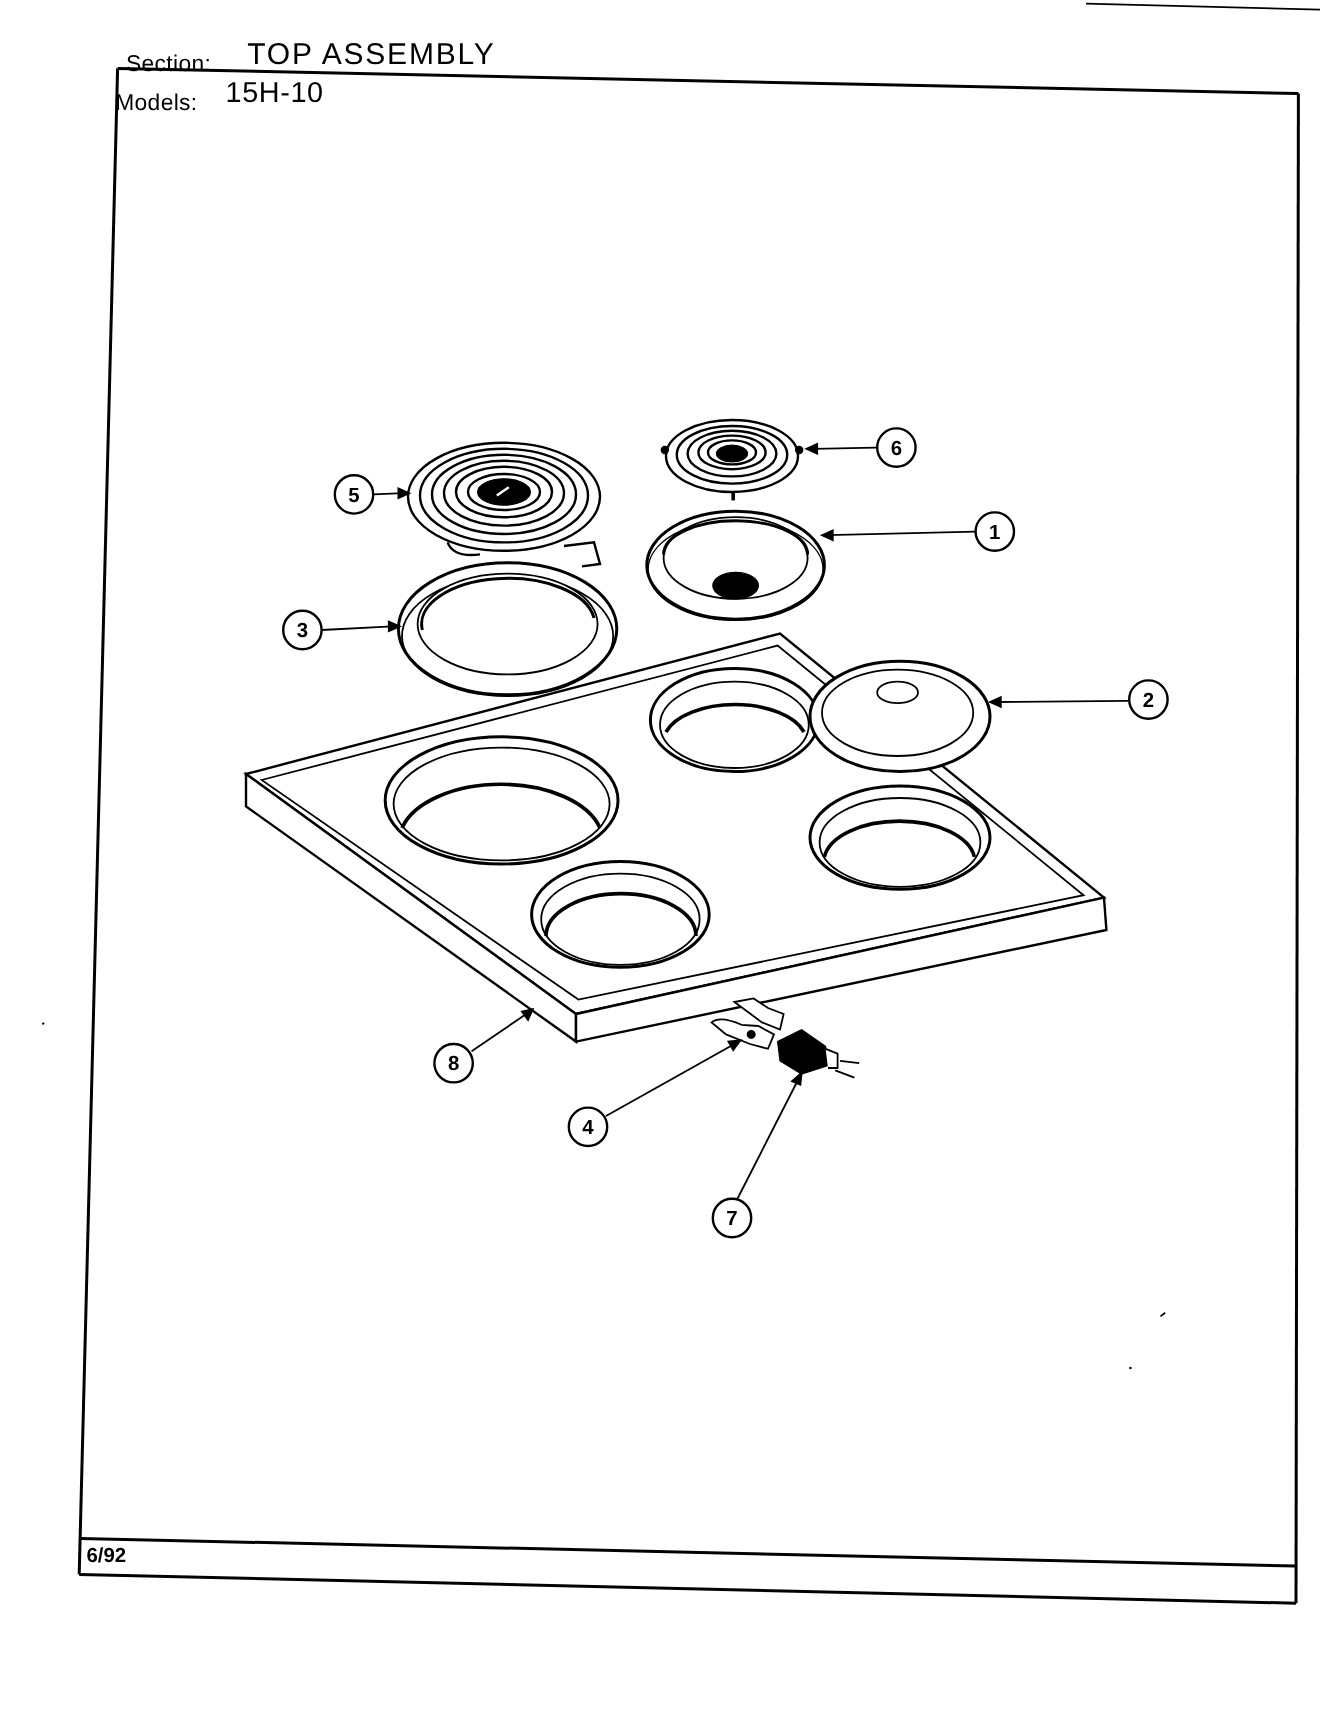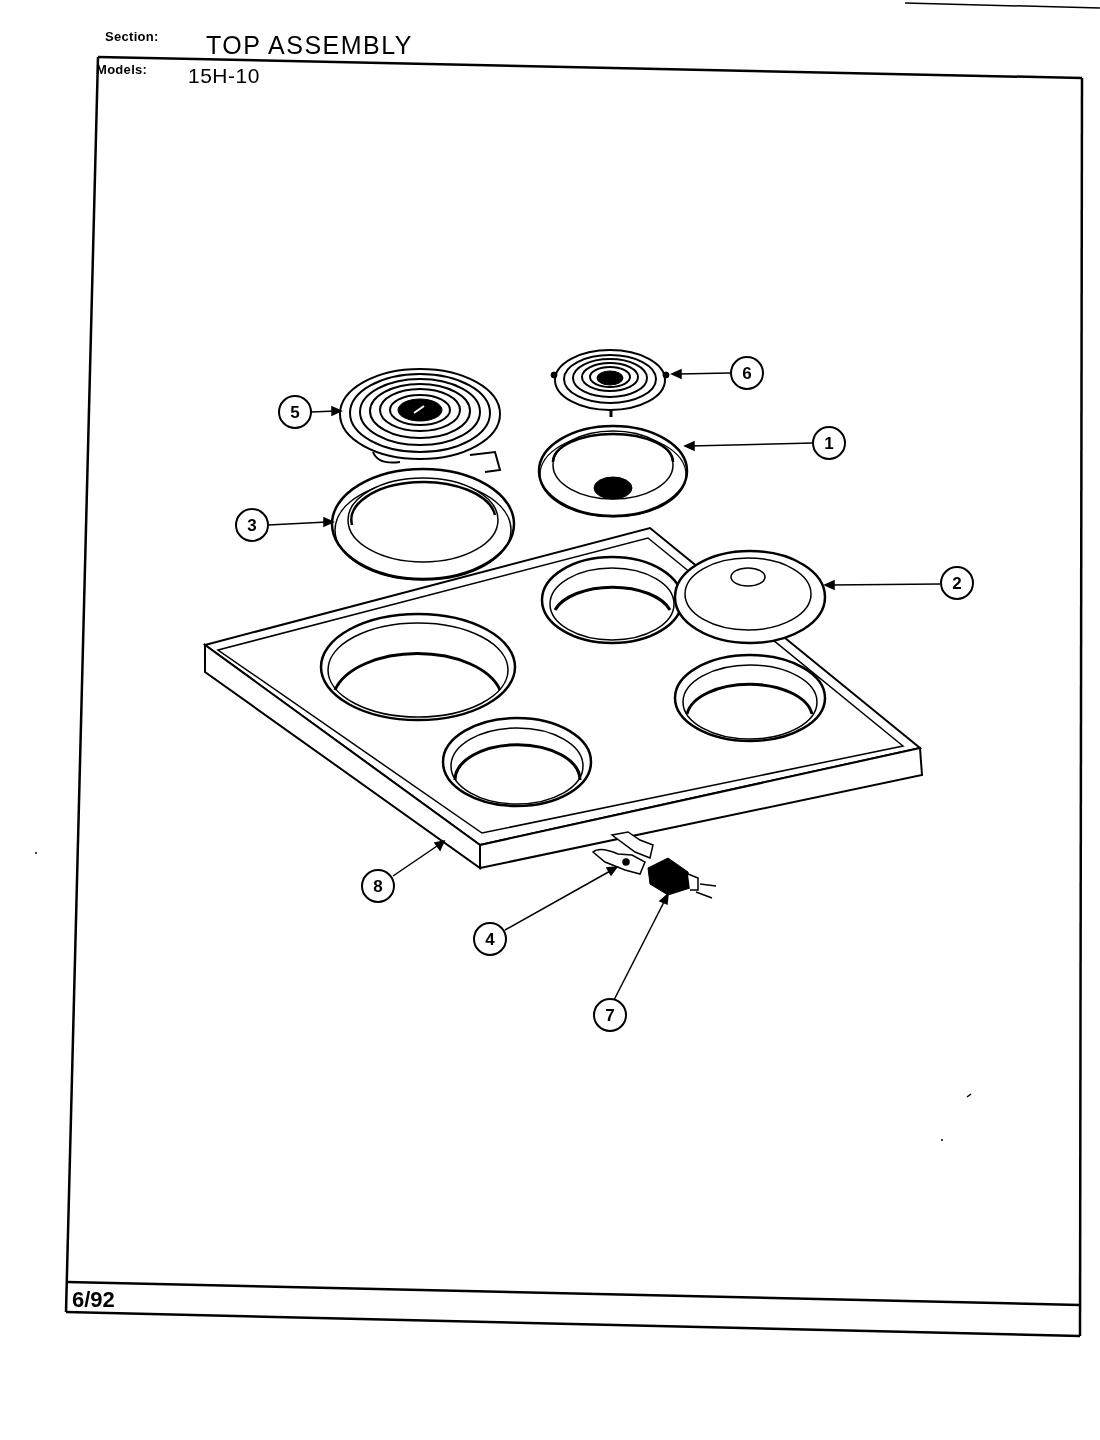--- a/index.html
+++ b/index.html
@@ -1,23 +1,23 @@
 <!DOCTYPE html>
 <html><head>
 <meta charset="utf-8">
 <style>
   html, body { margin:0; padding:0; background:#ffffff; }
   body { width:1100px; height:1440px; position:relative; overflow:hidden; font-family:"Liberation Sans", sans-serif; color:#000; }
-  .hdr { position:absolute; font-weight:bold; font-size:13px; letter-spacing:0.3px; }
+  .hdr { position:absolute; font-weight:normal; font-size:19px; letter-spacing:0.3px;margin-top:14px; }
   .hdr-val { position:absolute; font-size:25px; letter-spacing:1.5px; }
   #section-label { left:105px; top:29px; }
   #section-value { left:206px; top:31px; }
   #models-label { left:96px; top:62px; }
-  #models-value { left:188px; top:64px; font-size:21px; letter-spacing:0.5px; }
-  #footer-date { position:absolute; left:72px; top:1287px; font-size:22px; font-weight:bold; }
+  #models-value { left:188px; top:64px; font-size:24px; letter-spacing:0.5px; }
+  #footer-date { position:absolute; left:72px; top:1287px; font-size:17px; font-weight:bold; }
   svg.art { position:absolute; left:0; top:0; }
   .callout text { font-family:"Liberation Sans", sans-serif; font-weight:bold; font-size:17px; }
 </style>
 </head>
 <body>
 
 <svg class="art" width="1100" height="1440" viewBox="0 0 1100 1440">
 
   <line x1="905" y1="3" x2="1100" y2="8" stroke="#000" stroke-width="1.5"></line>
 

